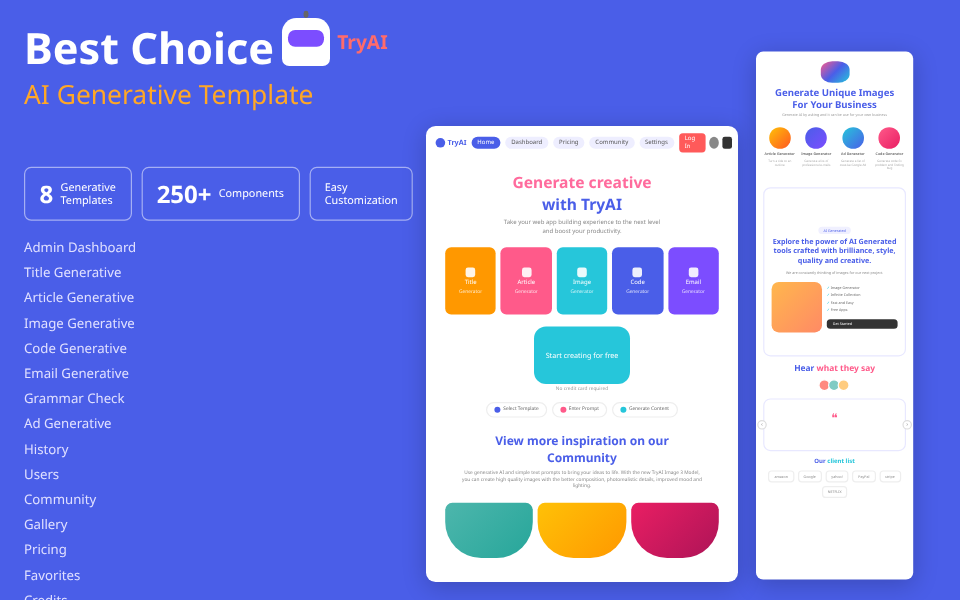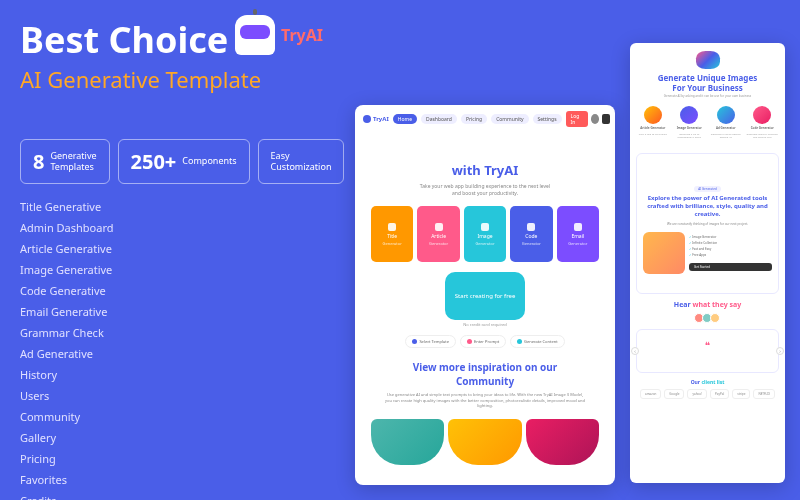--- a/index.html
+++ b/index.html
@@ -12,21 +12,21 @@
 .robot-icon::before{content:'';position:absolute;top:-6px;left:50%;transform:translateX(-50%);width:4px;height:6px;background:#666;border-radius:2px}
 .robot-icon::after{content:'';position:absolute;top:10px;left:5px;right:5px;height:14px;background:#7c4dff;border-radius:6px}
 .robot-name{color:#ff6b6b;font-size:16px;font-weight:700}
 .stats{display:flex;gap:8px;margin-top:45px;margin-bottom:15px}
 .stat-box{border:1px solid rgba(255,255,255,.5);border-radius:6px;padding:8px 12px;display:flex;align-items:center;gap:6px}
 .stat-num{font-size:20px;font-weight:700;color:#fff}
 .stat-label{font-size:9px;color:#fff;line-height:1.2}
 .feature-list{display:flex;flex-direction:column;gap:6px}
 .feature-item{font-size:11px;color:#e0e0ff;font-weight:400}
 .preview1{position:absolute;left:355px;top:105px;width:260px;height:380px;background:#fff;border-radius:8px;box-shadow:0 4px 20px rgba(0,0,0,.2);overflow:hidden}
-.preview2{position:absolute;left:630px;top:43px;width:155px;height:440px;background:#fff;border-radius:6px;box-shadow:0 4px 20px rgba(0,0,0,.2);overflow:hidden}
+.preview2{position:absolute;left:630px;top:43px;width:131px;height:440px;background:#fff;border-radius:6px;box-shadow:0 4px 20px rgba(0,0,0,.2);overflow:hidden}
 .p1-nav{display:flex;align-items:center;gap:4px;padding:6px 8px;font-size:6px}
 .p1-logo{display:flex;align-items:center;gap:2px;font-weight:700;color:#4a5ee8}
 .p1-logo .dot{width:8px;height:8px;background:#4a5ee8;border-radius:50%}
 .nav-pill{background:#eef;padding:2px 5px;border-radius:8px;font-size:5px;color:#555}
 .nav-pill.active{background:#4a5ee8;color:#fff}
 .p1-right{margin-left:auto;display:flex;gap:3px;align-items:center}
 .btn-tiny{padding:2px 5px;border-radius:3px;font-size:5px;background:#ff5a5a;color:#fff}
 .avatar{width:10px;height:10px;border-radius:50%;background:#888}
 .p1-hero{text-align:center;padding:10px 8px}
 .p1-h1{font-size:13px;font-weight:700}
@@ -107,22 +107,22 @@
     <div class="stat-box">
       <span class="stat-num">250+</span>
       <span class="stat-label">Components</span>
     </div>
     <div class="stat-box">
       <span class="stat-label" style="white-space:pre-line">Easy
 Customization</span>
     </div>
   </div>
   <div class="feature-list">
+    <div class="feature-item">Admin Dashboard</div>
     <div class="feature-item">Title Generative</div>
-    <div class="feature-item">Admin Dashboard</div>
     <div class="feature-item">Article Generative</div>
     <div class="feature-item">Image Generative</div>
     <div class="feature-item">Code Generative</div>
     <div class="feature-item">Email Generative</div>
     <div class="feature-item">Grammar Check</div>
     <div class="feature-item">Ad Generative</div>
     <div class="feature-item">History</div>
     <div class="feature-item">Users</div>
     <div class="feature-item">Community</div>
     <div class="feature-item">Gallery</div>
@@ -144,21 +144,21 @@
     <span class="nav-pill">Community</span>
     <span class="nav-pill">Settings</span>
     <div class="p1-right">
       <span class="btn-tiny">Log In</span>
       <span class="avatar"></span>
       <span class="avatar" style="border-radius:2px;background:#333"></span>
     </div>
   </div>
   <div class="p1-hero">
     <div class="p1-h1">
-      <br>
+      <span class="g1">Generate creative</span><br>
       <span class="g2">with TryAI</span>
     </div>
     <div class="p1-sub" style="white-space:pre-line">Take your web app building experience to the next level
 and boost your productivity.</div>
     <div class="cat-row">
       <div class="cat-card c1">
           <div class="icon"></div>
           <div class="lbl">Title</div>
           <div class="sub">Generator</div>
         </div>

